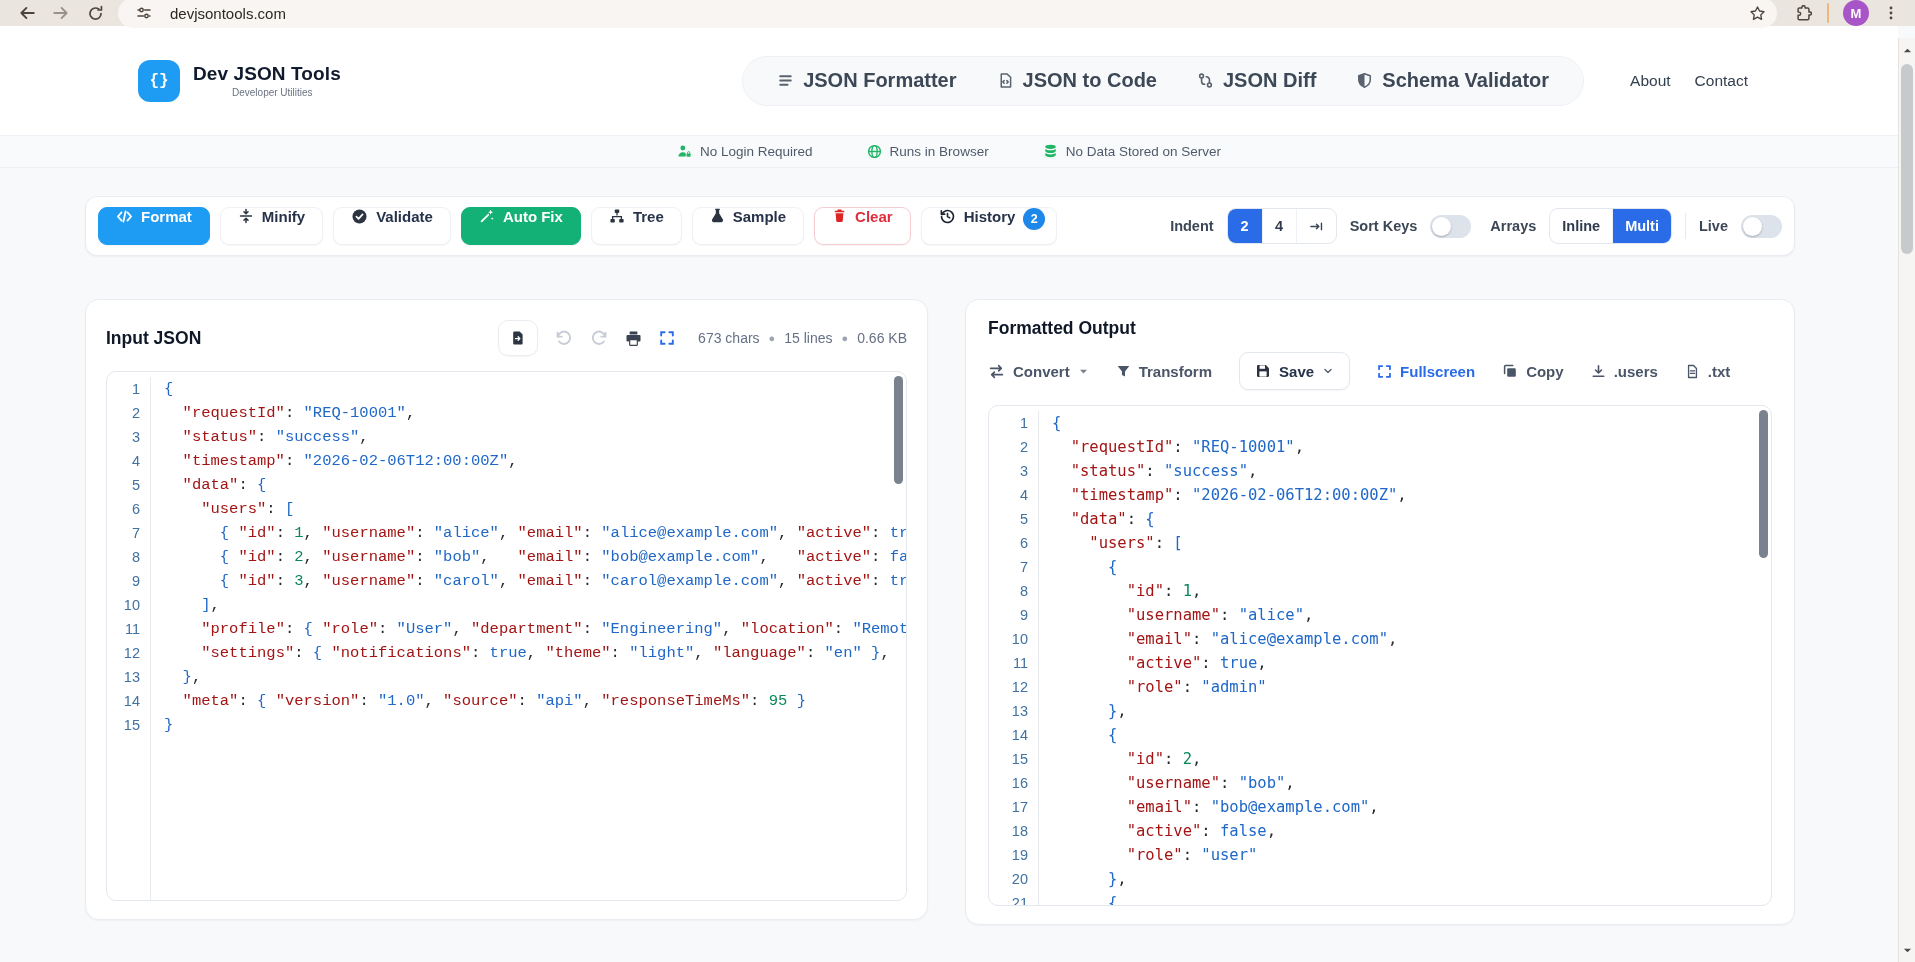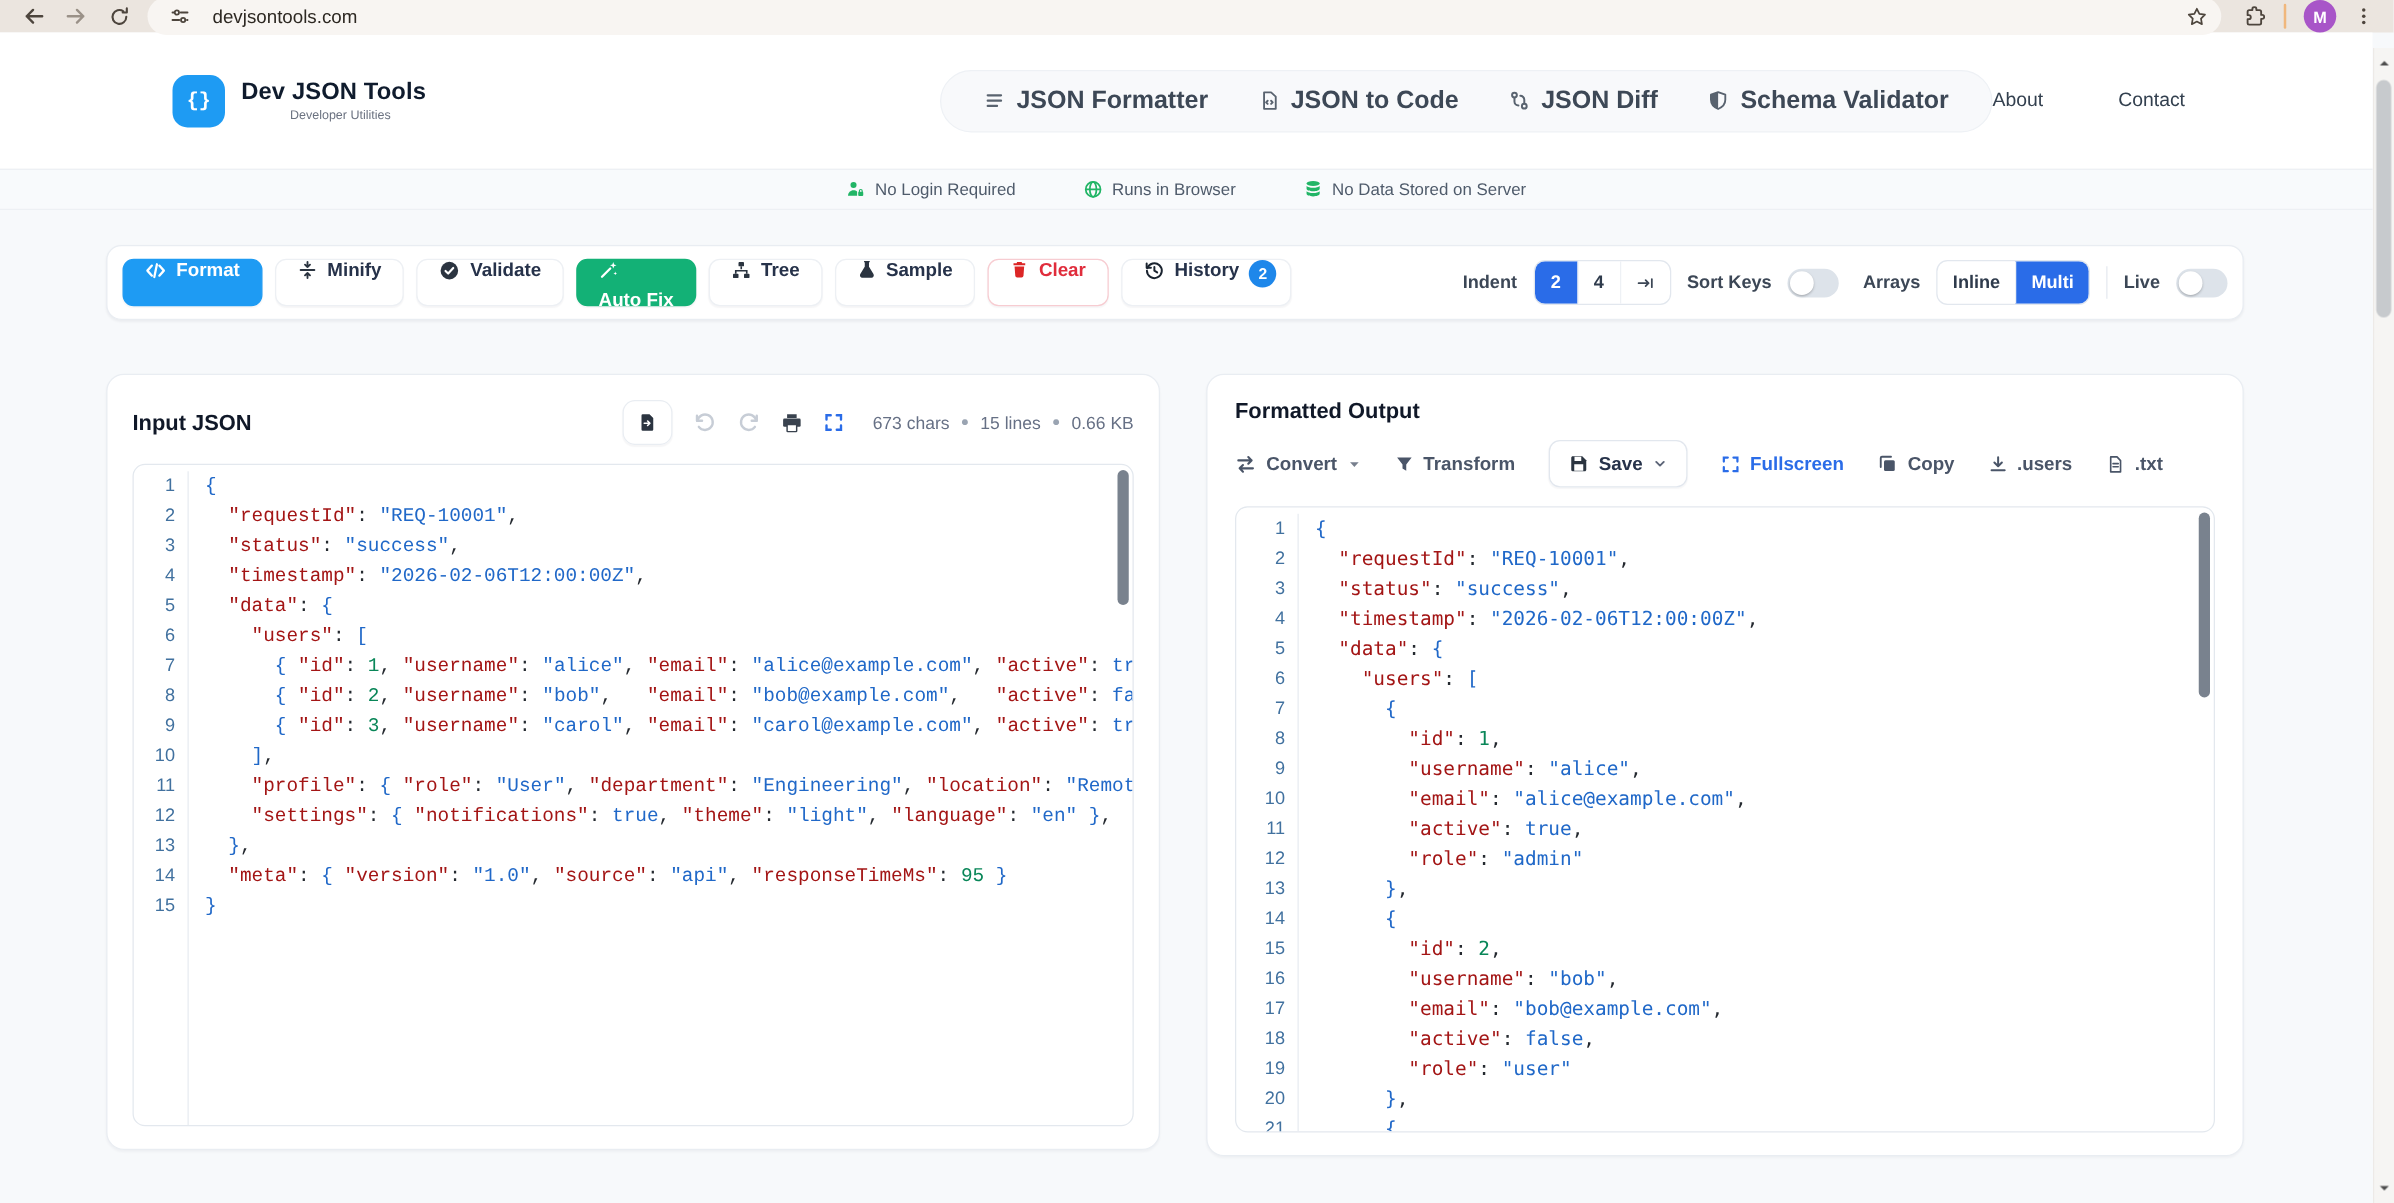--- a/index.html
+++ b/index.html
@@ -28,37 +28,37 @@
 
   
   .site-header { height:109px; background:#fff; display:flex; align-items:center; padding:0 150px 0 138px; }
   .brand { display:flex; align-items:center; gap:13px; }
   .logo-box { width:42px; height:42px; border-radius:12px; background:#1e9bf3; color:#fff; display:flex; align-items:center; justify-content:center; font-family:"Liberation Mono", monospace; font-size:16px; font-weight:700; }
   .brand-title { font-size:19px; font-weight:800; color:#0f1b2d; letter-spacing:.1px; }
   .brand-sub { font-size:10px; color:#6b7280; margin-top:2px;margin-left:39px; }
   .nav-pill { margin-left:auto; height:50px; border-radius:26px; background:#f8f9fb; border:1px solid #eef1f5; display:flex; align-items:center; gap:40px; padding:0 34px; }
   .nav-item { display:flex; align-items:center; gap:9px; font-size:20px; font-weight:600; color:#3d4856; cursor:pointer; }
   .nav-item .ni-icon { color:#59636f; }
-  .hdr-links { display:flex; gap:60px; }
+  .hdr-links { display:flex; gap:24px; margin-left:46px; }
   .hdr-link { font-size:15.5px; color:#33404f; cursor:pointer; }
 
   
   .trust-bar { height:33px; background:#f8fafc; border-top:1px solid #edf0f4; border-bottom:1px solid #edf0f4; display:flex; align-items:center; justify-content:center; gap:54px; }
   .trust-item { display:flex; align-items:center; gap:8px; font-size:13.5px; font-weight:500; color:#4f5b6b; }
   .trust-item .ti-icon { color:#21b566; }
 
   
   .content { width:1710px; margin:28px 0 0 85px; }
 
   
   .toolbar-card { height:60px; background:#fff; border:1px solid #e9edf2; border-radius:12px; box-shadow:0 1px 2px rgba(16,24,40,.05); display:flex; align-items:center; justify-content:space-between; padding:0 12px; }
   .tb-left { display:flex; align-items:center; gap:10px; }
   .btn { height:38px; border-radius:9px; display:flex; align-items:flex-start; gap:8px; padding:0 17px; font-size:15px; font-weight:700; background:#fff; color:#26324a; border:1px solid #edf0f4; box-shadow:0 1px 1px rgba(16,24,40,.04); cursor:pointer; font-family:inherit; }
   .btn-format { background:#1e9bf3; border-color:#1e9bf3; color:#fff; }
-  .btn-autofix { background:#13b176; border-color:#13b176; color:#fff;flex-direction:column; }
+  .btn-autofix { background:#13b176; border-color:#13b176; color:#fff; }
   .btn-clear { color:#e02d3c; border-color:#f7ccd1; }
   .btn-history { padding-right:11px; }
   .badge { min-width:22px; height:22px; border-radius:11px; background:#1e87ea; color:#fff; font-size:12.5px; font-weight:700; display:flex; align-items:center; justify-content:center; }
   .tb-right { display:flex; align-items:center; gap:13px; }
   .ctl-lbl { font-size:14.5px; font-weight:600; color:#3c4756; }
   .seg { display:flex; border:1px solid #e2e7ee; border-radius:9px; overflow:hidden; background:#fff; }
   .seg-item { min-width:34px; height:34px; display:flex; align-items:center; justify-content:center; font-size:14.5px; font-weight:700; color:#2f3b4c; padding:0 12px; cursor:pointer; }
   .seg-item + .seg-item { border-left:1px solid #eef1f5; }
   .seg-item.on { background:#2a6ce8; color:#fff; }
   .toggle { width:41px; height:23px; border-radius:12px; background:#dde3ea; position:relative; cursor:pointer; }

